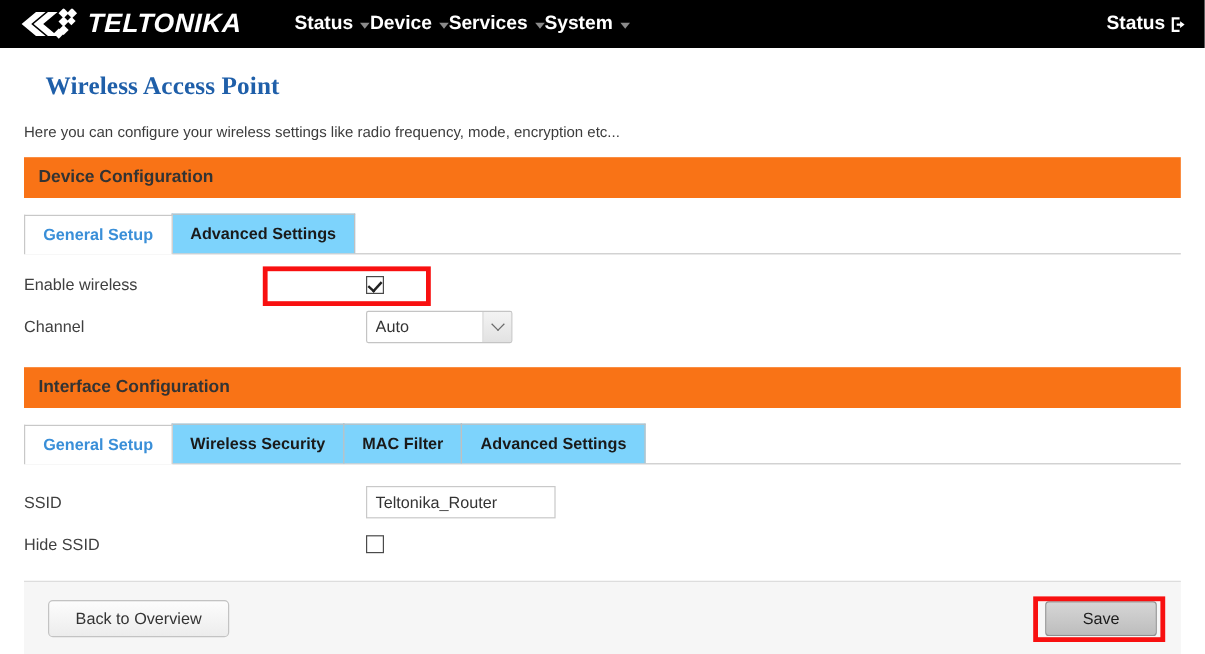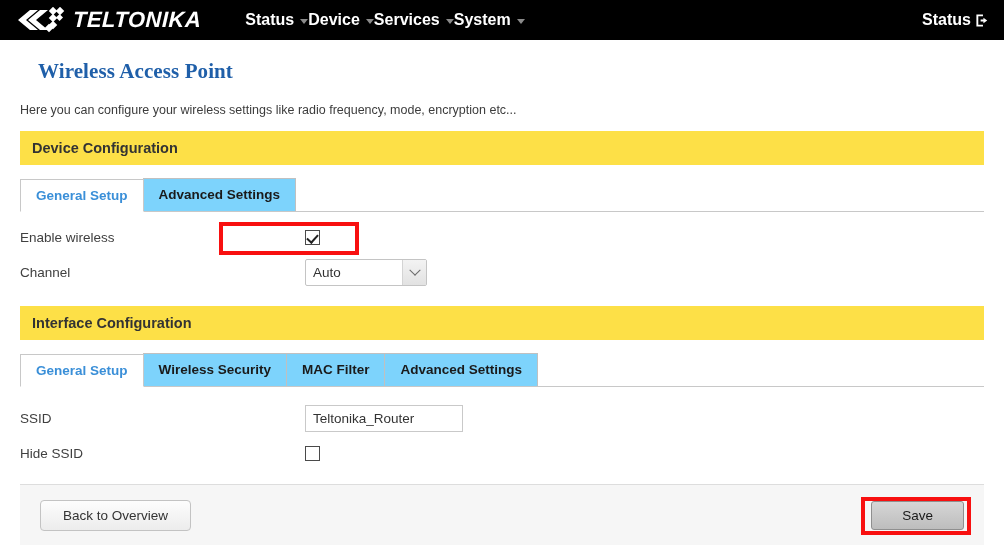--- a/index.html
+++ b/index.html
@@ -87,21 +87,21 @@
     font-family: Liberation Serif, serif;
   }
   .page-desc {
     color: #3c3c3c;
     font-size: 12.5px;
     margin: 19px 0 0 0;
   }
 
   
   .section-header {
-    background: #fde047;
+    background: #f97316;
     color: #333333;
     font-size: 14.5px;
     font-weight: bold;
     padding: 9px 0 9px 12px;
     margin-top: 14px;
   }
   .section-header.second { margin-top: 0; }
 
   .tabs {
     display: flex;

